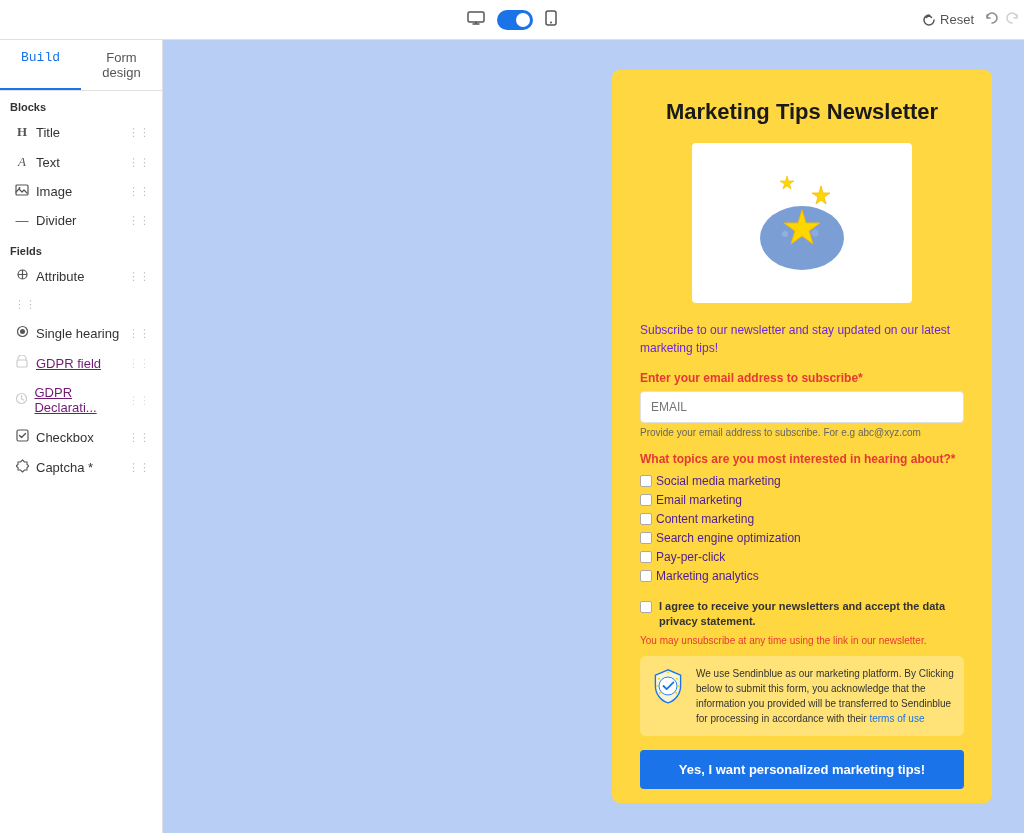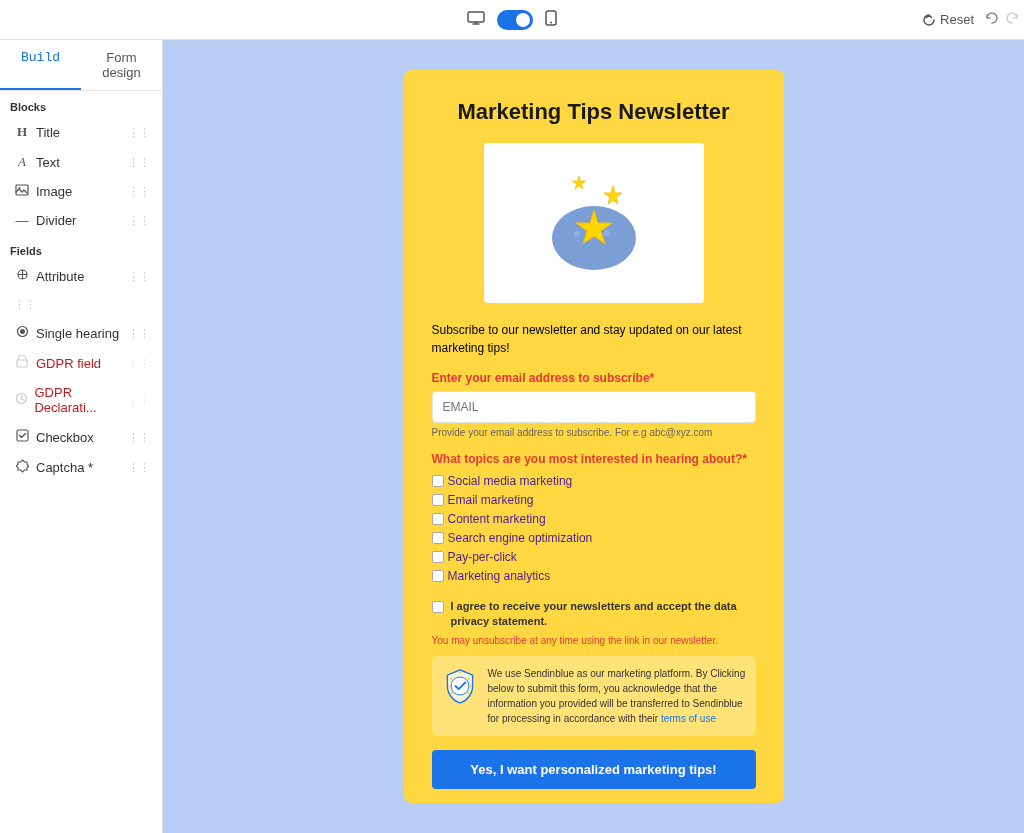--- a/index.html
+++ b/index.html
@@ -121,41 +121,41 @@
       border-radius: 4px;
       margin: 1px 4px;
     }
     .sidebar-item-left {
       display: flex;
       align-items: center;
       gap: 6px;
       font-size: 13px;
       color: #333;
     }
-    .sidebar-item-left.disabled { color: #b91c1c; }
+    .sidebar-item-left.disabled { color: #701a75; text-decoration: underline; }
     .sidebar-item-icon {
       font-size: 13px;
       color: #555;
       width: 16px;
       text-align: center;
     }
     .sidebar-item-icon.disabled { color: #ccc; }
     .drag-handle {
       color: #bbb;
       font-size: 11px;
     }
 
     
     .canvas-area {
       flex: 1;
       background: #b8cef5;
       overflow-y: auto;
       display: flex;
-      justify-content: center;
-      padding: 30px 22px;
+      justify-content: flex-end;
+      padding: 30px 32px;
     }
 
     
     .form-card {
       background: #ffd740;
       border-radius: 8px;
       width: 380px;
       padding: 28px 28px 24px 28px;
       flex-shrink: 0;
     }
@@ -173,21 +173,21 @@
       width: 220px;
       height: 160px;
       margin: 0 auto 18px auto;
       display: flex;
       align-items: center;
       justify-content: center;
       overflow: hidden;
     }
     .form-description {
       font-size: 12px;
-      color: #000000;
+      color: #6d28d9;
       margin-bottom: 14px;
       line-height: 1.5;
     }
     .field-label {
       font-size: 12px;
       font-weight: 700;
       color: #222;
       margin-bottom: 6px;
     }
     .field-label span { color: #e53935; }

